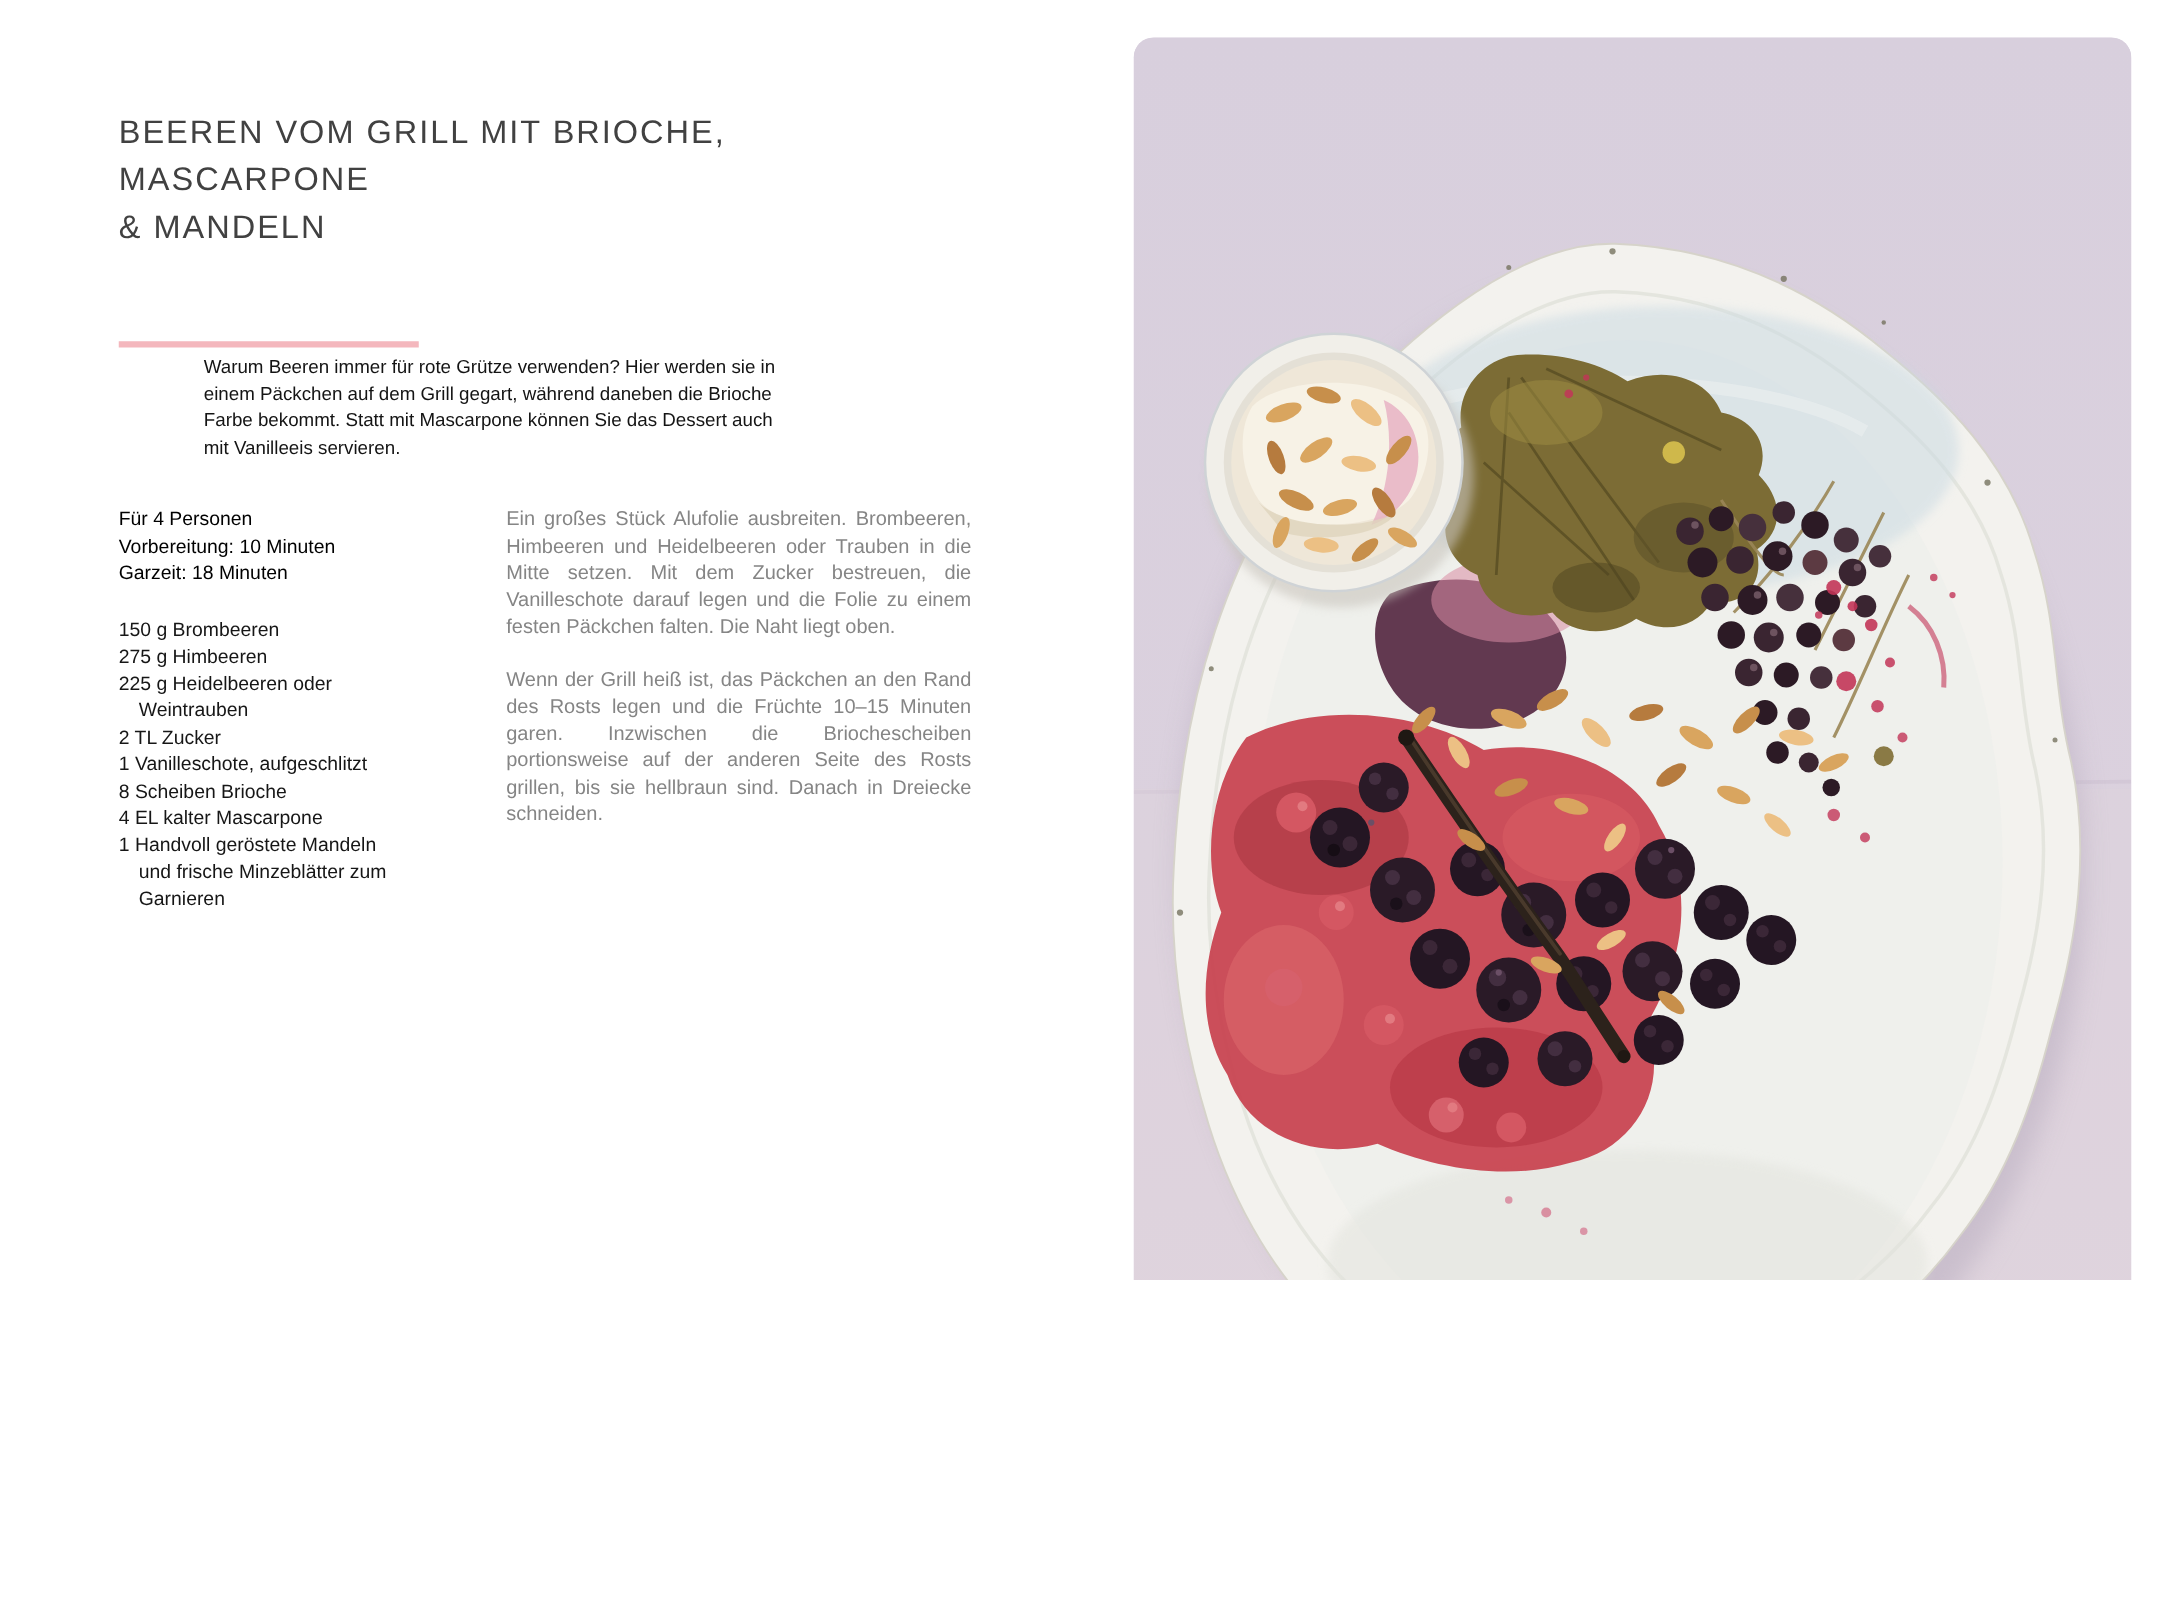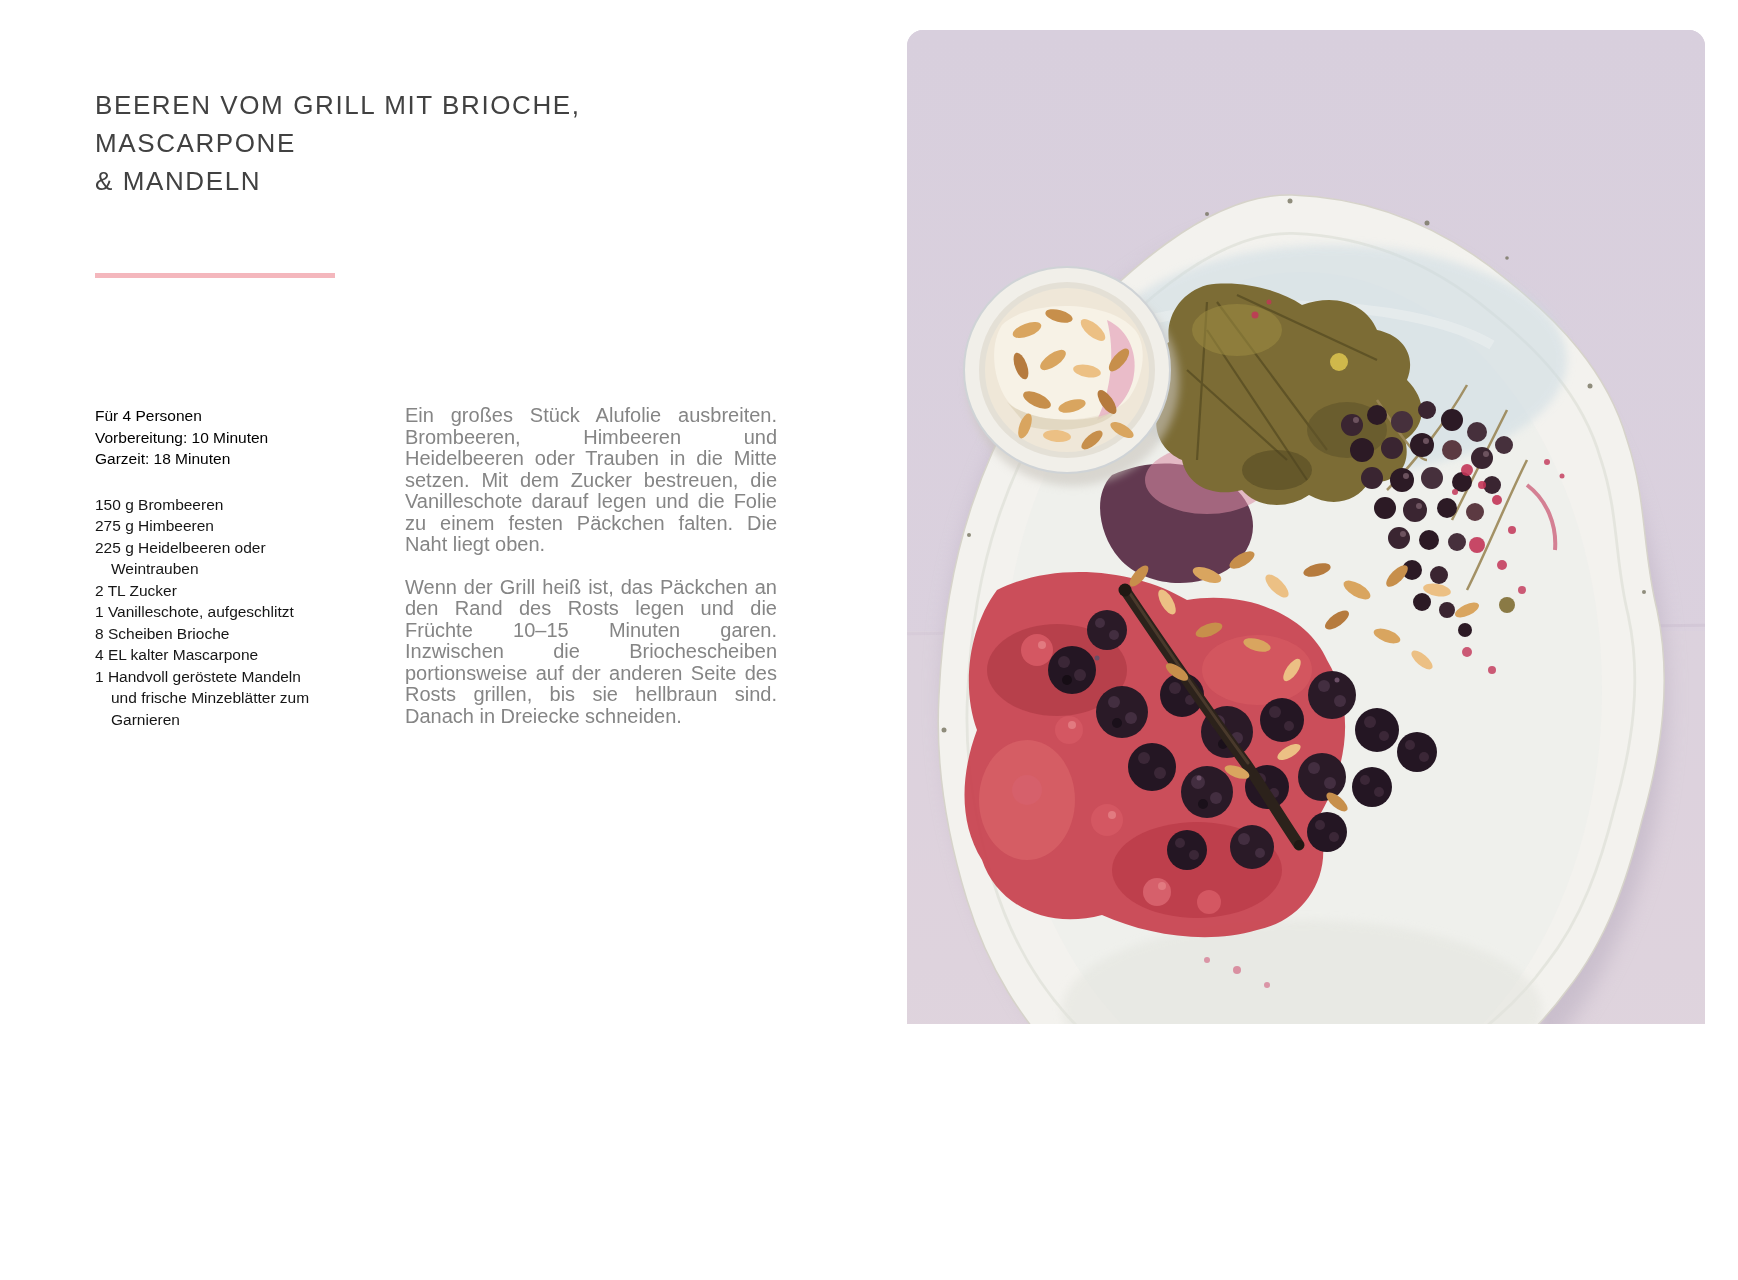--- a/index.html
+++ b/index.html
@@ -20,21 +20,21 @@
     position:absolute;left:163px;top:283px;width:478px;
     font-size:15px;line-height:21.5px;color:#141414;
   }
   .col-left{position:absolute;left:95px;top:405px;width:300px;font-size:15.5px;line-height:21.5px;}
   .meta{color:#000000;}
   .meta div{white-space:nowrap;}
   .ingredients{list-style:none;margin:24px 0 0 0;padding:0;color:#161616;}
   .ingredients li{white-space:nowrap;}
   .ingredients li.indent{padding-left:16px;}
   .col-right{position:absolute;left:405px;top:405px;width:372px;color:#858585;
-    font-size:20px;line-height:21.5px;}
+    font-size:16px;line-height:21.5px;}
   .step{margin:0 0 21px 0;text-align:justify;}
   .step:last-child{margin-bottom:0;}
   .footer{position:absolute;left:45px;top:1219px;display:flex;align-items:baseline;gap:24px;margin-top:31px;}
   .page-number{font-size:21px;font-weight:bold;color:#f0a2b2;letter-spacing:.5px;}
   .chapter{font-size:12.5px;color:#9b9b9b;letter-spacing:1.6px;padding-left:14px;}
   
   .photo{
     position:absolute;left:907px;top:30px;width:798px;height:1206px;
     border-radius:16px;overflow:hidden;background:#d9cfdd;
   }
@@ -45,20 +45,21 @@
 
 <div class="canvas">
 
   <h1 class="title" style="margin:0;">
     <span>BEEREN VOM GRILL MIT BRIOCHE, MASCARPONE</span><br>
     <span>&amp; MANDELN</span>
   </h1>
 
   <div class="rule"></div>
 
+  <p class="intro" style="margin:0;">Warum Beeren immer für rote Grütze verwenden? Hier werden sie in einem Päckchen auf dem Grill gegart, während daneben die Brioche Farbe bekommt. Statt mit Mascarpone können Sie das Dessert auch mit Vanilleeis servieren.</p>
 
   <div class="col-left">
     <div class="meta">
       <div>Für 4 Personen</div>
       <div>Vorbereitung: 10 Minuten</div>
       <div>Garzeit: 18 Minuten</div>
     </div>
     <ul class="ingredients">
       <li>150 g Brombeeren</li>
       <li>275 g Himbeeren</li>

